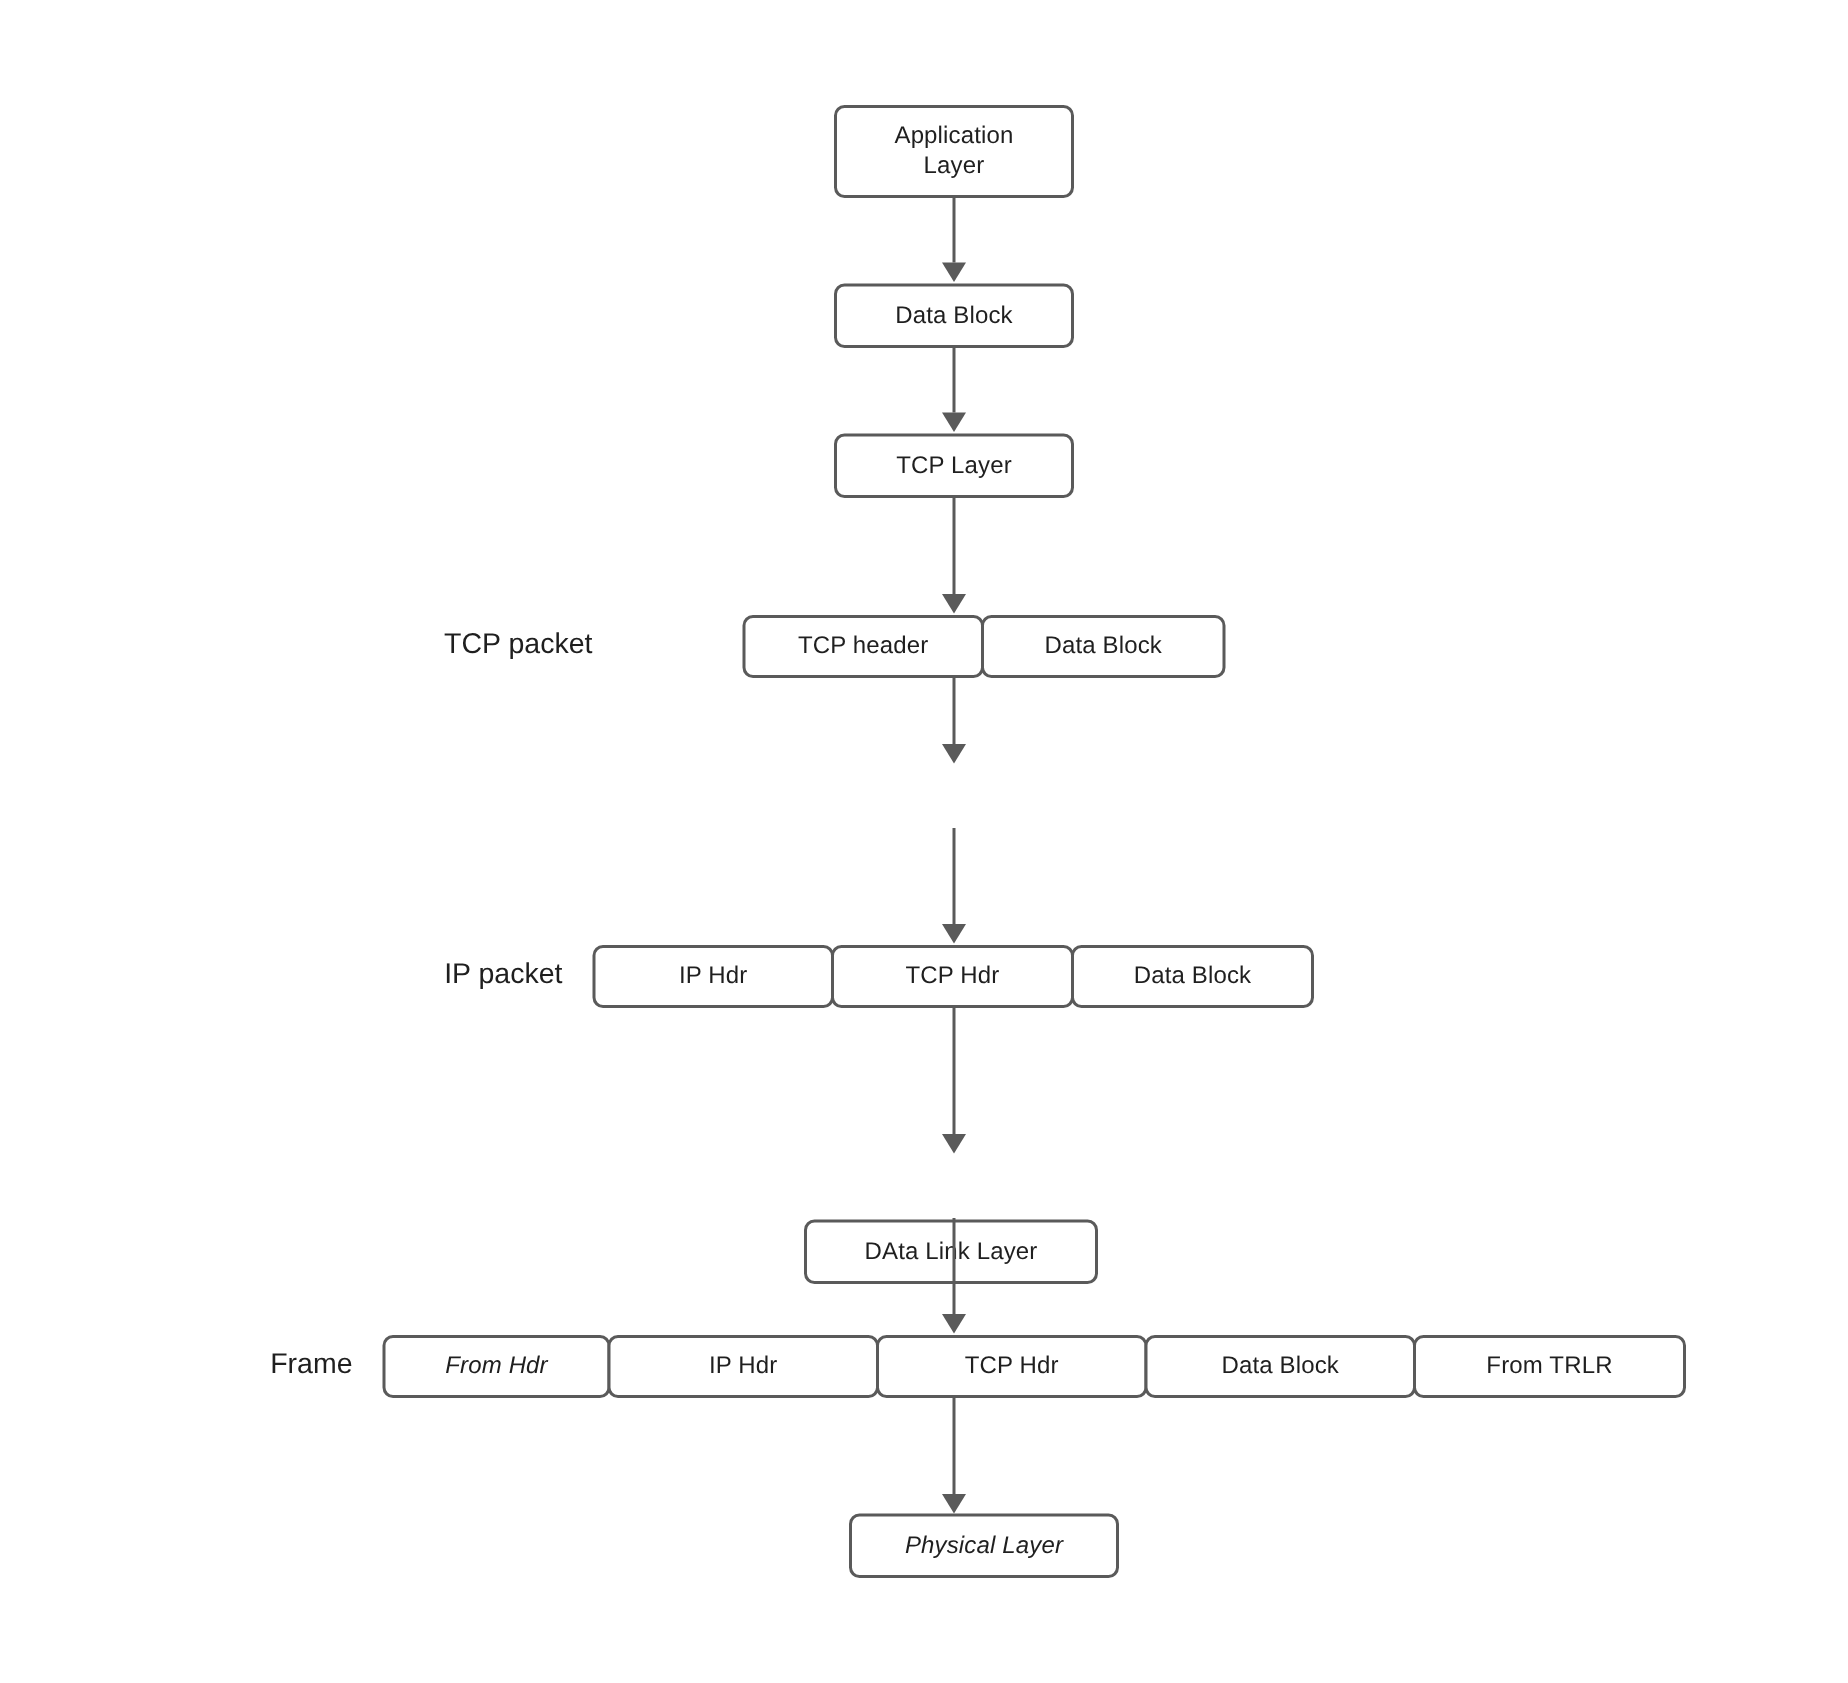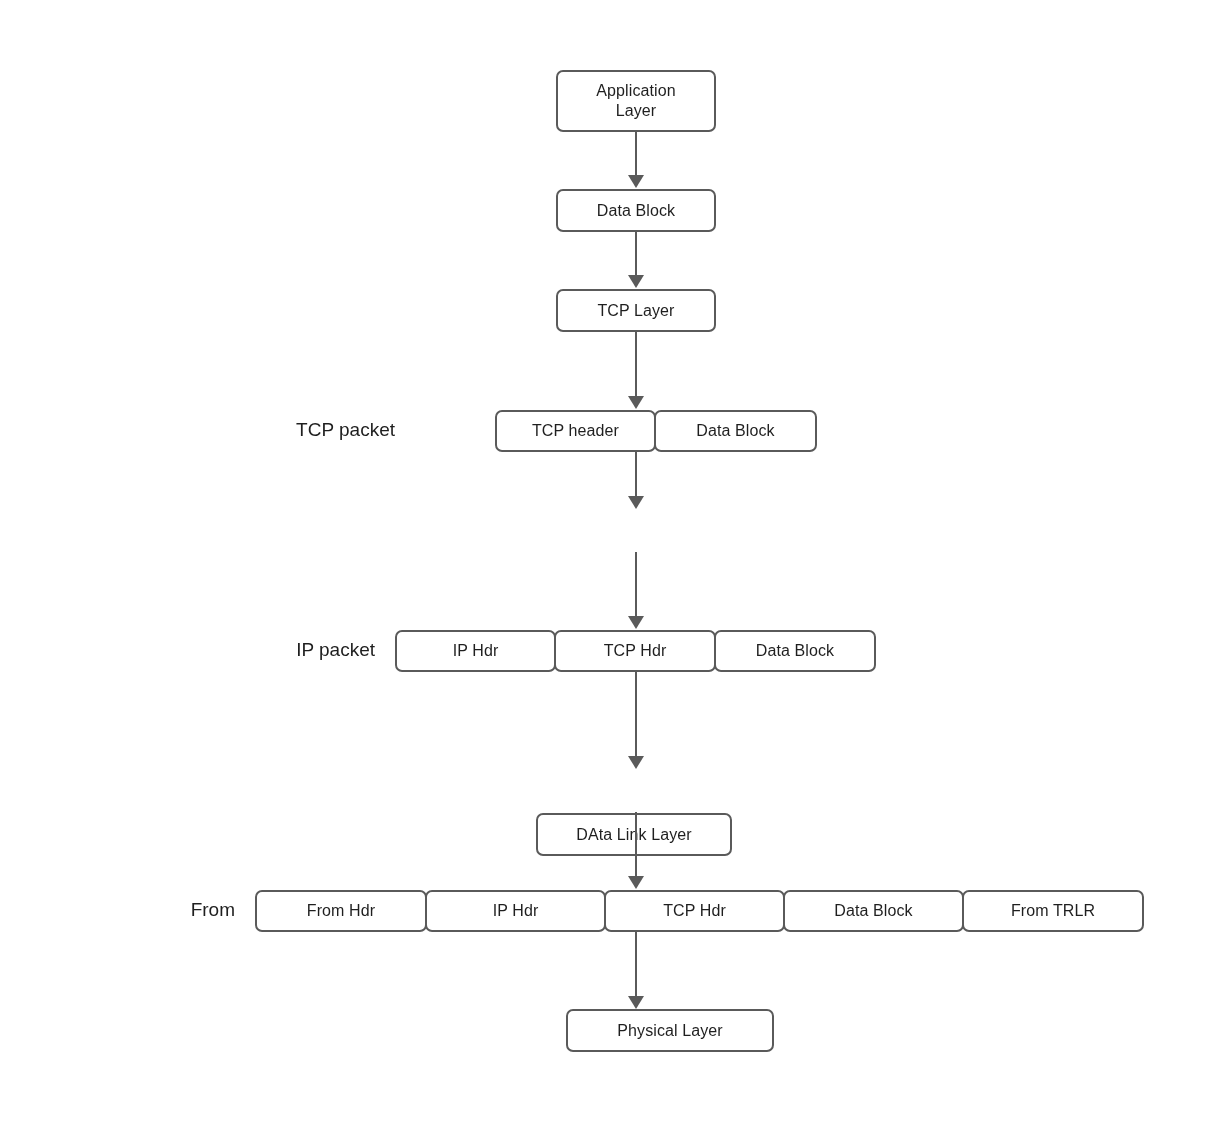--- a/index.html
+++ b/index.html
@@ -146,30 +146,30 @@
     <div class="head"></div>
   </div>
 
   <div class="node" style="left:536px; top:769px; width:196px; height:43px;margin-top:44px;">DAta Link Layer</div>
 
   <div class="arrow" style="left:626px; top:812px; height:77px;">
     <div class="shaft" style="height:64px;"></div>
     <div class="head"></div>
   </div>
 
-  <div class="side-label" style="left:60px; top:899px; width:175px;">From</div>
+  <div class="side-label" style="left:60px; top:899px; width:175px;">Frame</div>
 
   <div class="packet-row" style="left:255px; top:890px; height:42px;">
-    <div class="node" style="width:172px;">From Hdr</div>
+    <div class="node" style="width:152px;font-style:italic;">From Hdr</div>
     <div class="node" style="width:181px;">IP Hdr</div>
     <div class="node" style="width:181px;">TCP Hdr</div>
     <div class="node" style="width:181px;">Data Block</div>
     <div class="node" style="width:182px;">From TRLR</div>
   </div>
 
   <div class="arrow" style="left:626px; top:932px; height:77px;">
     <div class="shaft" style="height:64px;"></div>
     <div class="head"></div>
   </div>
 
-  <div class="node" style="left:566px; top:1009px; width:208px; height:43px;">Physical Layer</div>
+  <div class="node" style="left:566px; top:1009px; width:180px; height:43px;font-style:italic;">Physical Layer</div>
 
 </div>
 
 </body></html>

